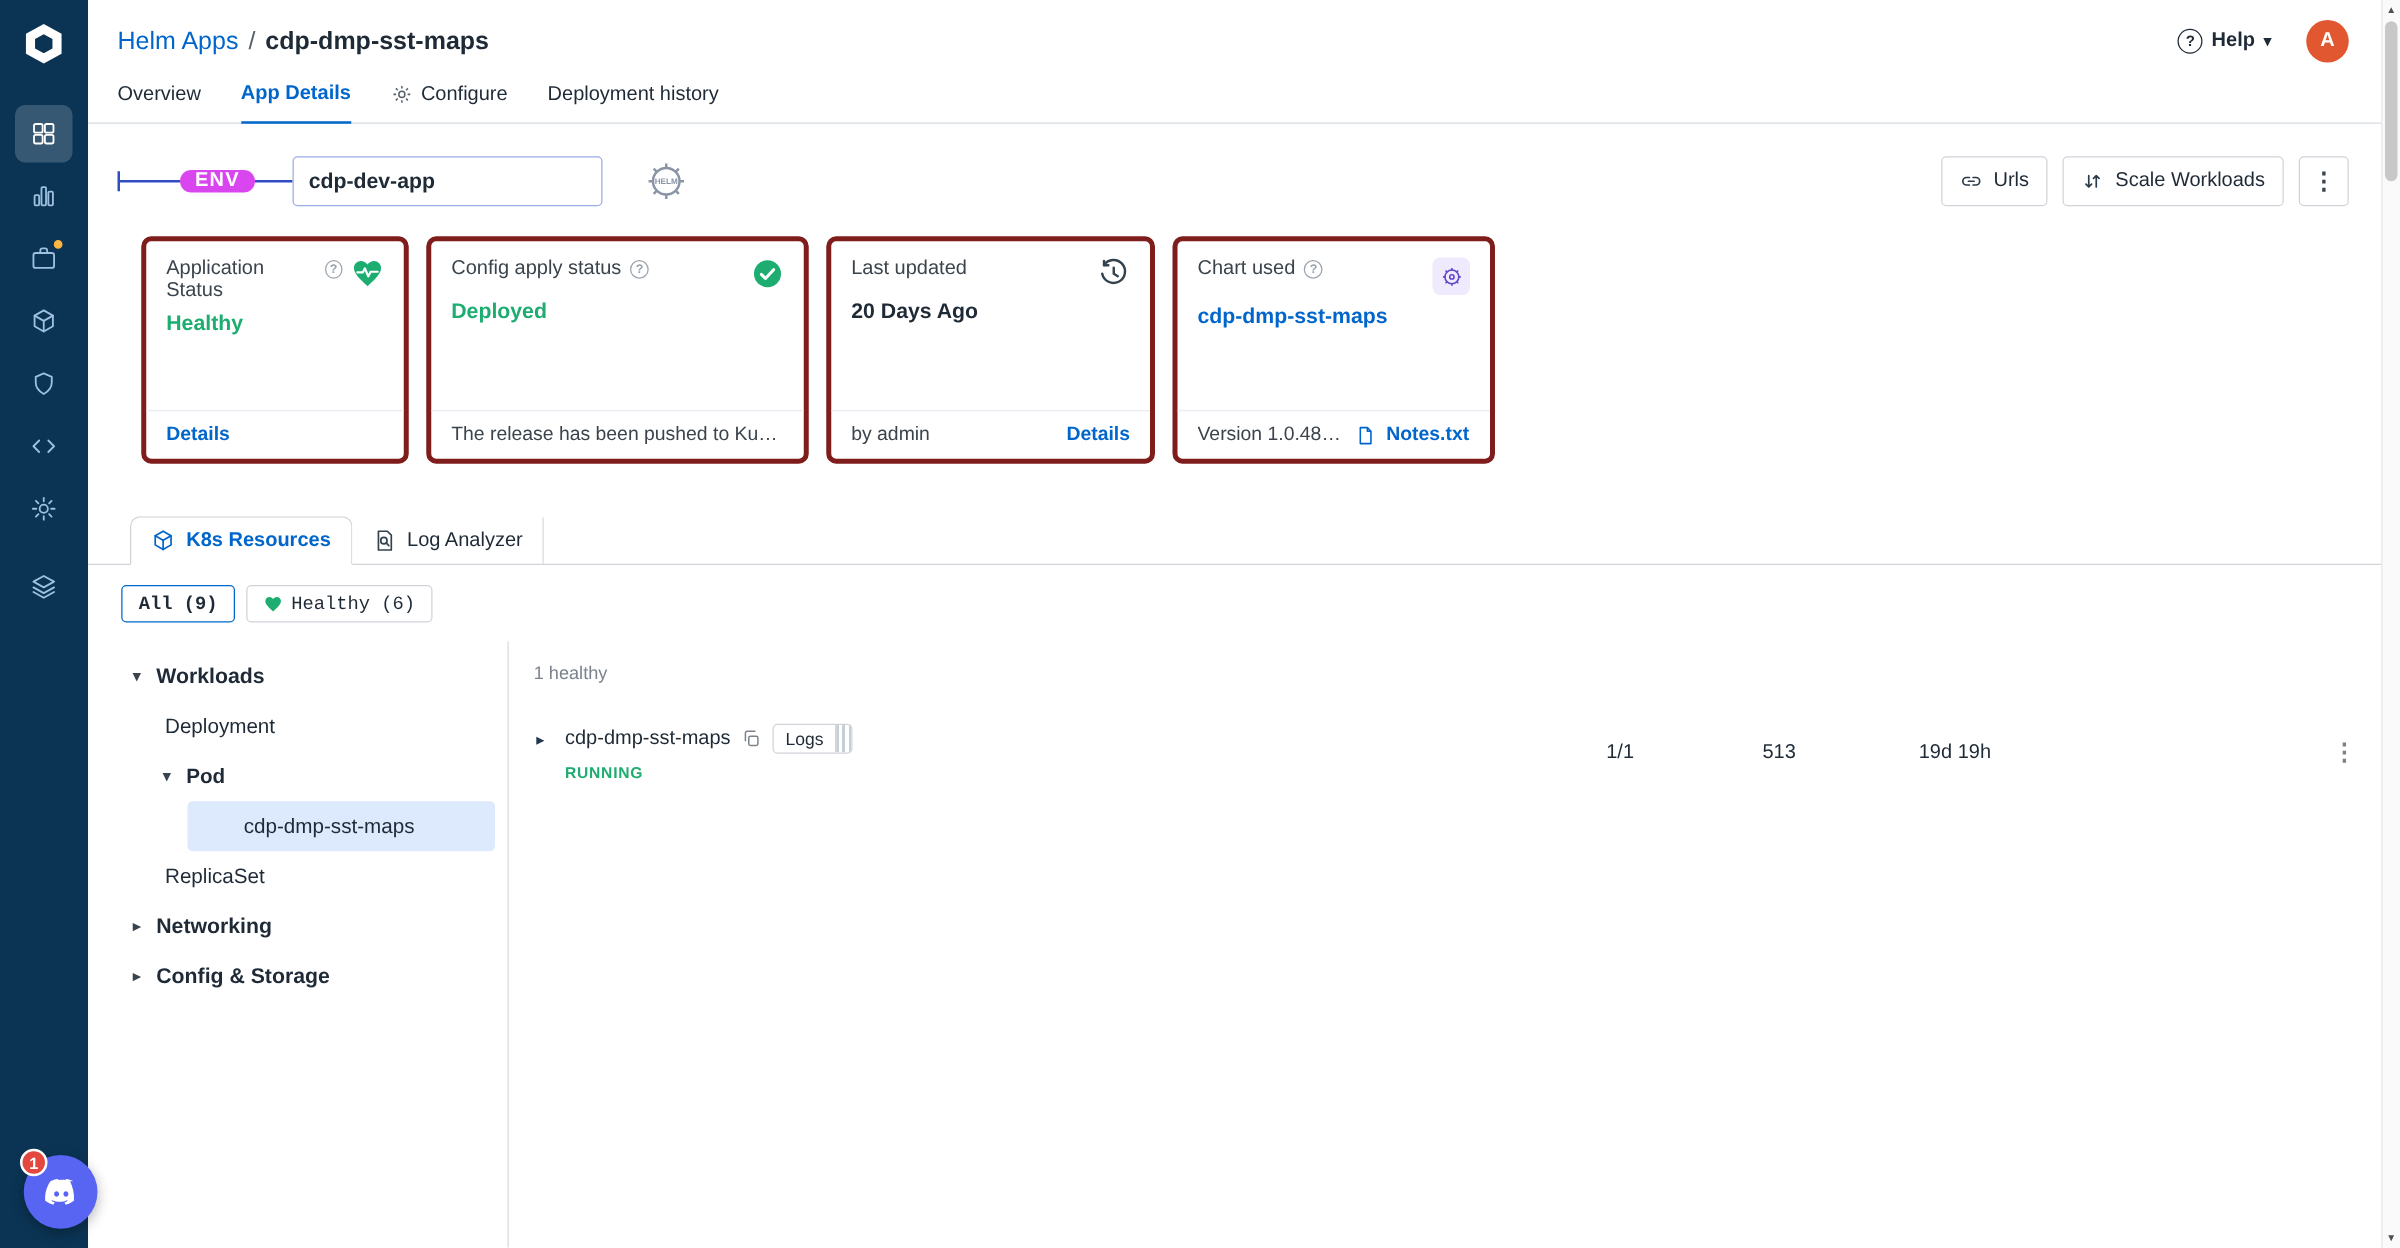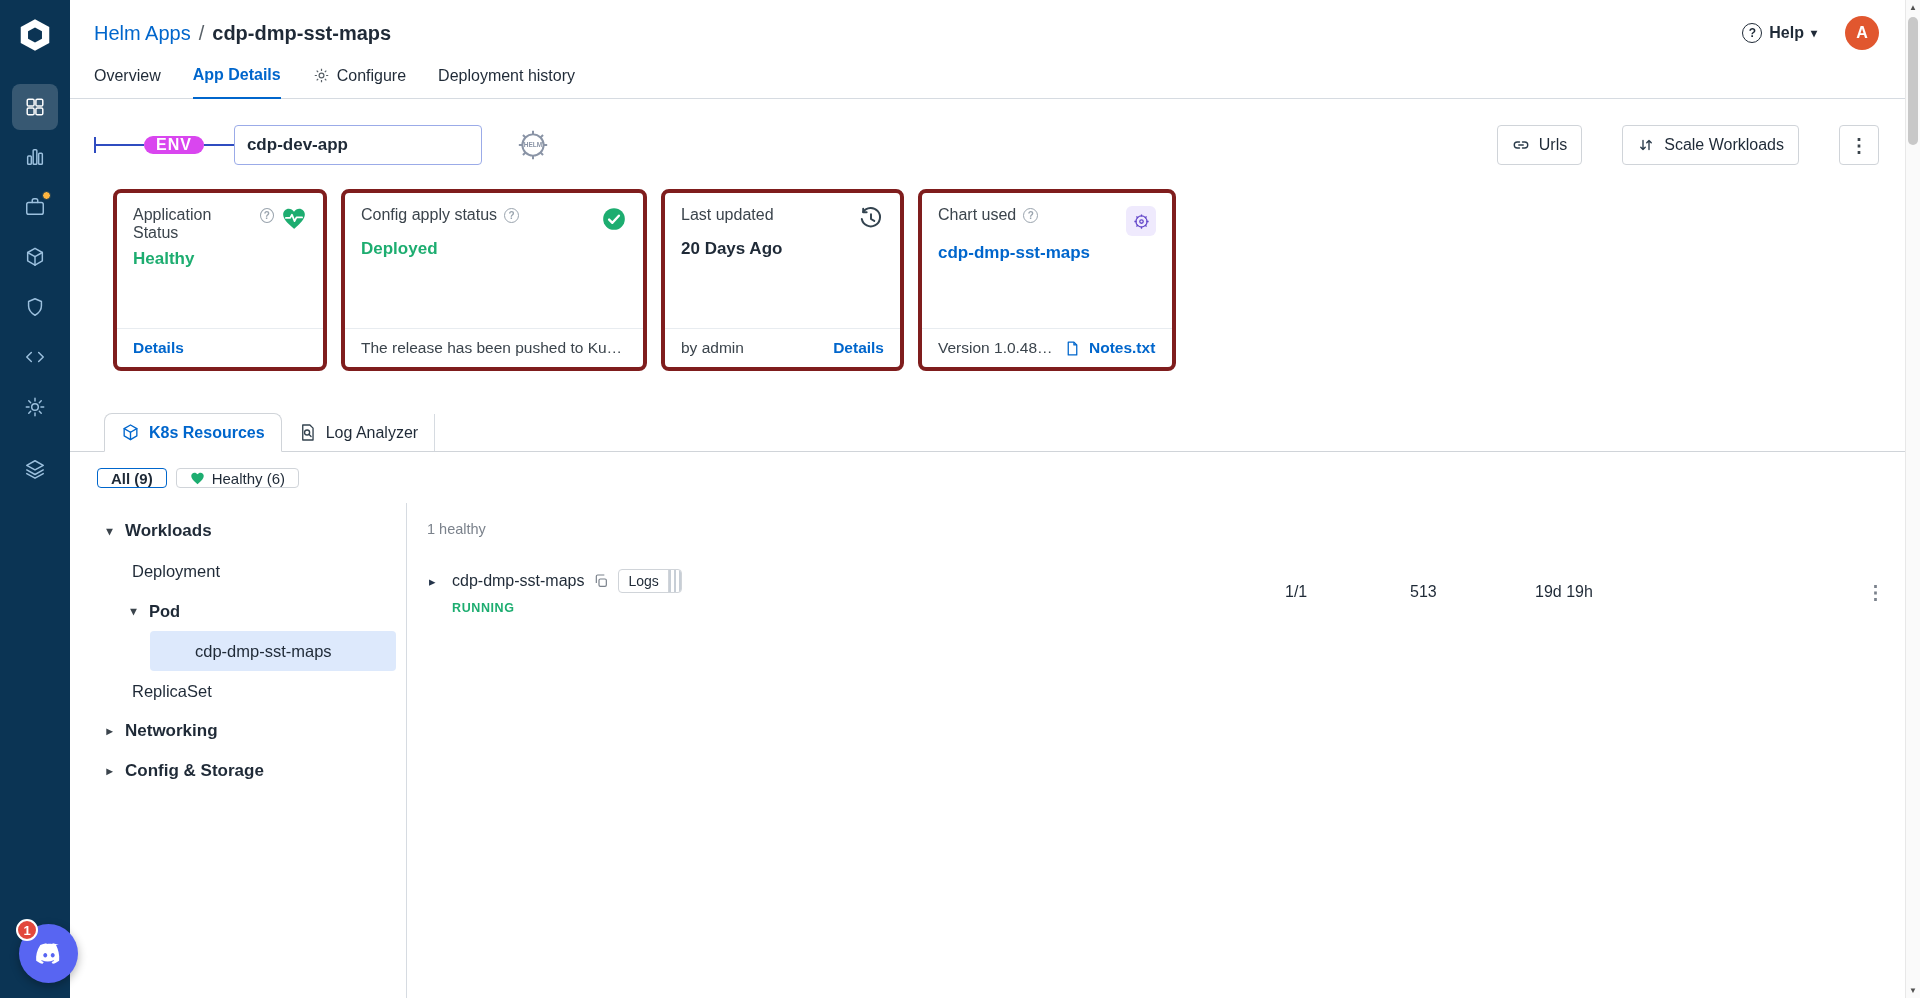--- a/index.html
+++ b/index.html
@@ -40,28 +40,28 @@
   .app-bar { margin-top:22px; padding:0 26px 0 24px; display:flex; align-items:center; height:48px; }
   .env-tick { width:2px; height:16px; background:#2f4cc0; }
   .env-line { height:2px; background:#2f4cc0; }
   .env-line.l1 { width:48px; }
   .env-line.l2 { width:30px; }
   .env-badge { background:#d946ef; color:#fff; font-size:16px; font-weight:700; letter-spacing:1px; padding:0 12px; border-radius:12px; }
   .app-name-input { width:248px; height:40px; border:1px solid #9babe8; border-radius:4px; padding:0 12px; font-family:"Liberation Sans",sans-serif; font-size:17px; font-weight:700; color:#1f2a37; outline:none; }
   .helm-mark { margin-left:34px; color:#8a94a6; }
   .helm-mark svg { width:34px; height:34px; stroke:currentColor; fill:none; stroke-width:1.4; }
   .app-actions { margin-left:auto; display:flex; align-items:center; gap:12px; }
-  .btn { height:40px; border:1px solid #d0d4d9; background:#fff; border-radius:4px; display:flex; align-items:center; gap:9px; padding:0 14px; font-size:16px; color:#1f2a37; cursor:pointer;margin-left:28px; }
+  .btn { height:40px; border:1px solid #d0d4d9; background:#fff; border-radius:4px; display:flex; align-items:center; gap:9px; padding:0 14px; font-size:16px; color:#1f2a37; cursor:pointer; }
   .btn svg { width:18px; height:18px; stroke:#2a3b4a; fill:none; stroke-width:1.8; stroke-linecap:round; stroke-linejoin:round; }
   .kebab-btn { width:40px; justify-content:center; padding:0; font-size:19px; font-weight:700; color:#3b444c; }
 
   
   .cards-row { margin-top:20px; padding-left:43px; display:flex; gap:14px; }
   .card { border:4px solid #7f1d1d; border-radius:8px; background:#fff; display:flex; flex-direction:column;gap:48px; }
-  .card.w1{width:214px} .card.w2{width:306px} .card.w3{width:243px} .card.w4{width:258px}
+  .card.w1{width:214px} .card.w2{width:306px} .card.w3{width:263px} .card.w4{width:258px}
   .card-top { padding:13px 16px 11px; flex:1; }
   .card-title-row { display:flex; align-items:flex-start; gap:7px; }
   .card-title { color:#3b444c; font-size:16px; }
   .q-mini { width:15px; height:15px; border:1.3px solid #9aa4ae; color:#9aa4ae; border-radius:50%; font-size:10px; font-weight:700; display:flex; align-items:center; justify-content:center; margin-top:2px; }
   .card-ico { margin-left:auto; }
   .card-value { margin-top:7px; font-size:17px; font-weight:700; }
   .val-green { color:#1dad70; }
   .val-dark { color:#1f2a37; }
   .val-link { color:#0066cc; cursor:pointer; }
   .card-footer { border-top:1px solid #e8ecf0; padding:10px 16px; display:flex; align-items:center; gap:8px; font-size:15.5px; }
@@ -79,21 +79,21 @@
   .resource-tabs { margin-top:42px; padding-left:34px; display:flex; align-items:flex-end; border-bottom:1px solid #d0d4d9; }
   .rtab { display:flex; align-items:center; gap:9px; padding:9px 16px; font-size:16px; border-radius:8px 8px 0 0; cursor:pointer; position:relative; }
   .rtab.active { border:1px solid #d0d4d9; border-bottom:1px solid #fff; margin-bottom:-1px; color:#0066cc; font-weight:700; background:#fff; }
   .rtab.inactive { color:#1f2a37; border-right:1px solid #d6dbe1; border-radius:0; }
   .rtab svg { width:19px; height:19px; fill:none; stroke-width:1.7; stroke-linecap:round; stroke-linejoin:round; }
   .rtab.active svg { stroke:#0066cc; }
   .rtab.inactive svg { stroke:#33434f; }
 
   
   .filters { margin:16px 0 0 27px; display:flex; gap:9px; }
-  .pill { height:20px; display:flex; align-items:center; gap:7px; padding:0 13px; border-radius:4px; border:1px solid #d0d4d9; font-size:15px; color:#1f2a37; cursor:pointer; background:#fff; }
+  .pill { height:30px; display:flex; align-items:center; gap:7px; padding:0 13px; border-radius:4px; border:1px solid #d0d4d9; font-size:15px; color:#1f2a37; cursor:pointer; background:#fff;font-family:Liberation Mono, monospace; }
   .pill.selected { border-color:#0066cc; font-weight:600; }
   .pill svg { width:15px; height:15px; }
 
   
   .split { margin-top:15px; display:flex; height:553px; border-bottom:1px solid #d6dbe1; }
   .tree { width:337px; border-right:1px solid #d6dbe1; padding-top:8px; }
   .titem { height:40px; display:flex; align-items:center; gap:9px; cursor:pointer; font-size:16.5px; color:#1f2a37; }
   .titem .tw { font-size:12px; color:#3b444c; width:13px; text-align:center; }
   .lv0 { padding-left:33px; font-weight:700; font-size:17px; }
   .lv1 { padding-left:62px; }

